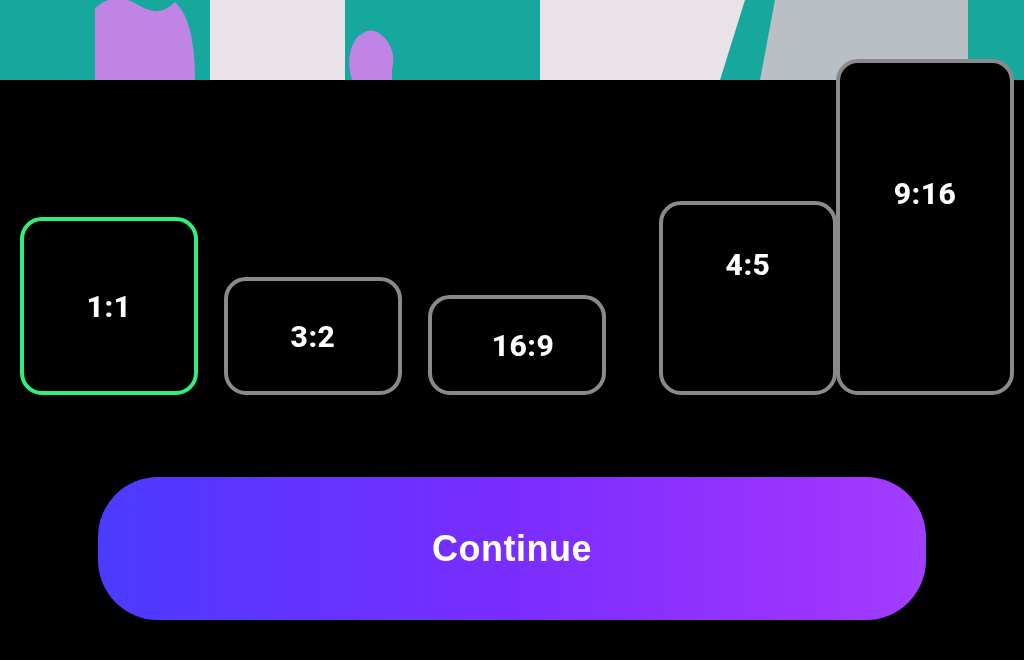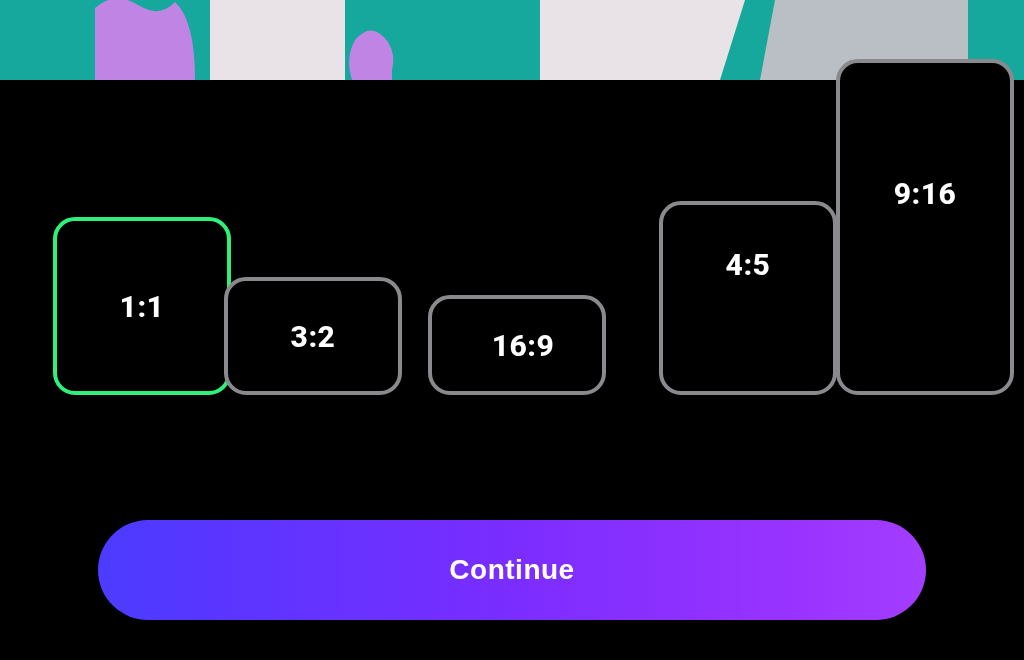--- a/index.html
+++ b/index.html
@@ -55,44 +55,44 @@
       justify-content: center;
       font-weight: 800;
       font-size: 30px;
       letter-spacing: 0.5px;
       cursor: pointer;
       user-select: none;
     }
     .option.selected {
       border-color: #2ff07a;
     }
-    .opt-1-1 { left: 0px;   width: 178px; height: 178px; margin-left: 33px; }
+    .opt-1-1 { left: 0px;   width: 178px; height: 178px; }
     .opt-3-2 { left: 204px; width: 178px; height: 118px; }
     .opt-16-9{ left: 408px; width: 178px; height: 100px; padding-left: 12px; }
     .opt-4-5 { left: 639px; width: 178px; height: 194px; }
     .opt-9-16{ left: 816px; width: 178px; height: 336px; }
 
     .option span { pointer-events: none; }
 
     .opt-4-5 span, .opt-9-16 span {
       transform: translateY(-34px);
     }
 
     
     .continue-btn {
       position: absolute;
       left: 98px;
       right: 98px;
       bottom: 40px;
-      height: 100px;
+      height: 143px;
       border: none;
       border-radius: 60px;
       background: linear-gradient(90deg, #4b3cff 0%, #5a35ff 15%, #7a2dff 50%, #9a33ff 85%, #a33dff 100%);
       color: #fff;
-      font-size: 28px;
+      font-size: 36px;
       font-weight: 800;
       letter-spacing: 0.5px;
       cursor: pointer;
       display: flex;
       align-items: center;
       justify-content: center;
     }
   </style>
 </head>
 <body>

